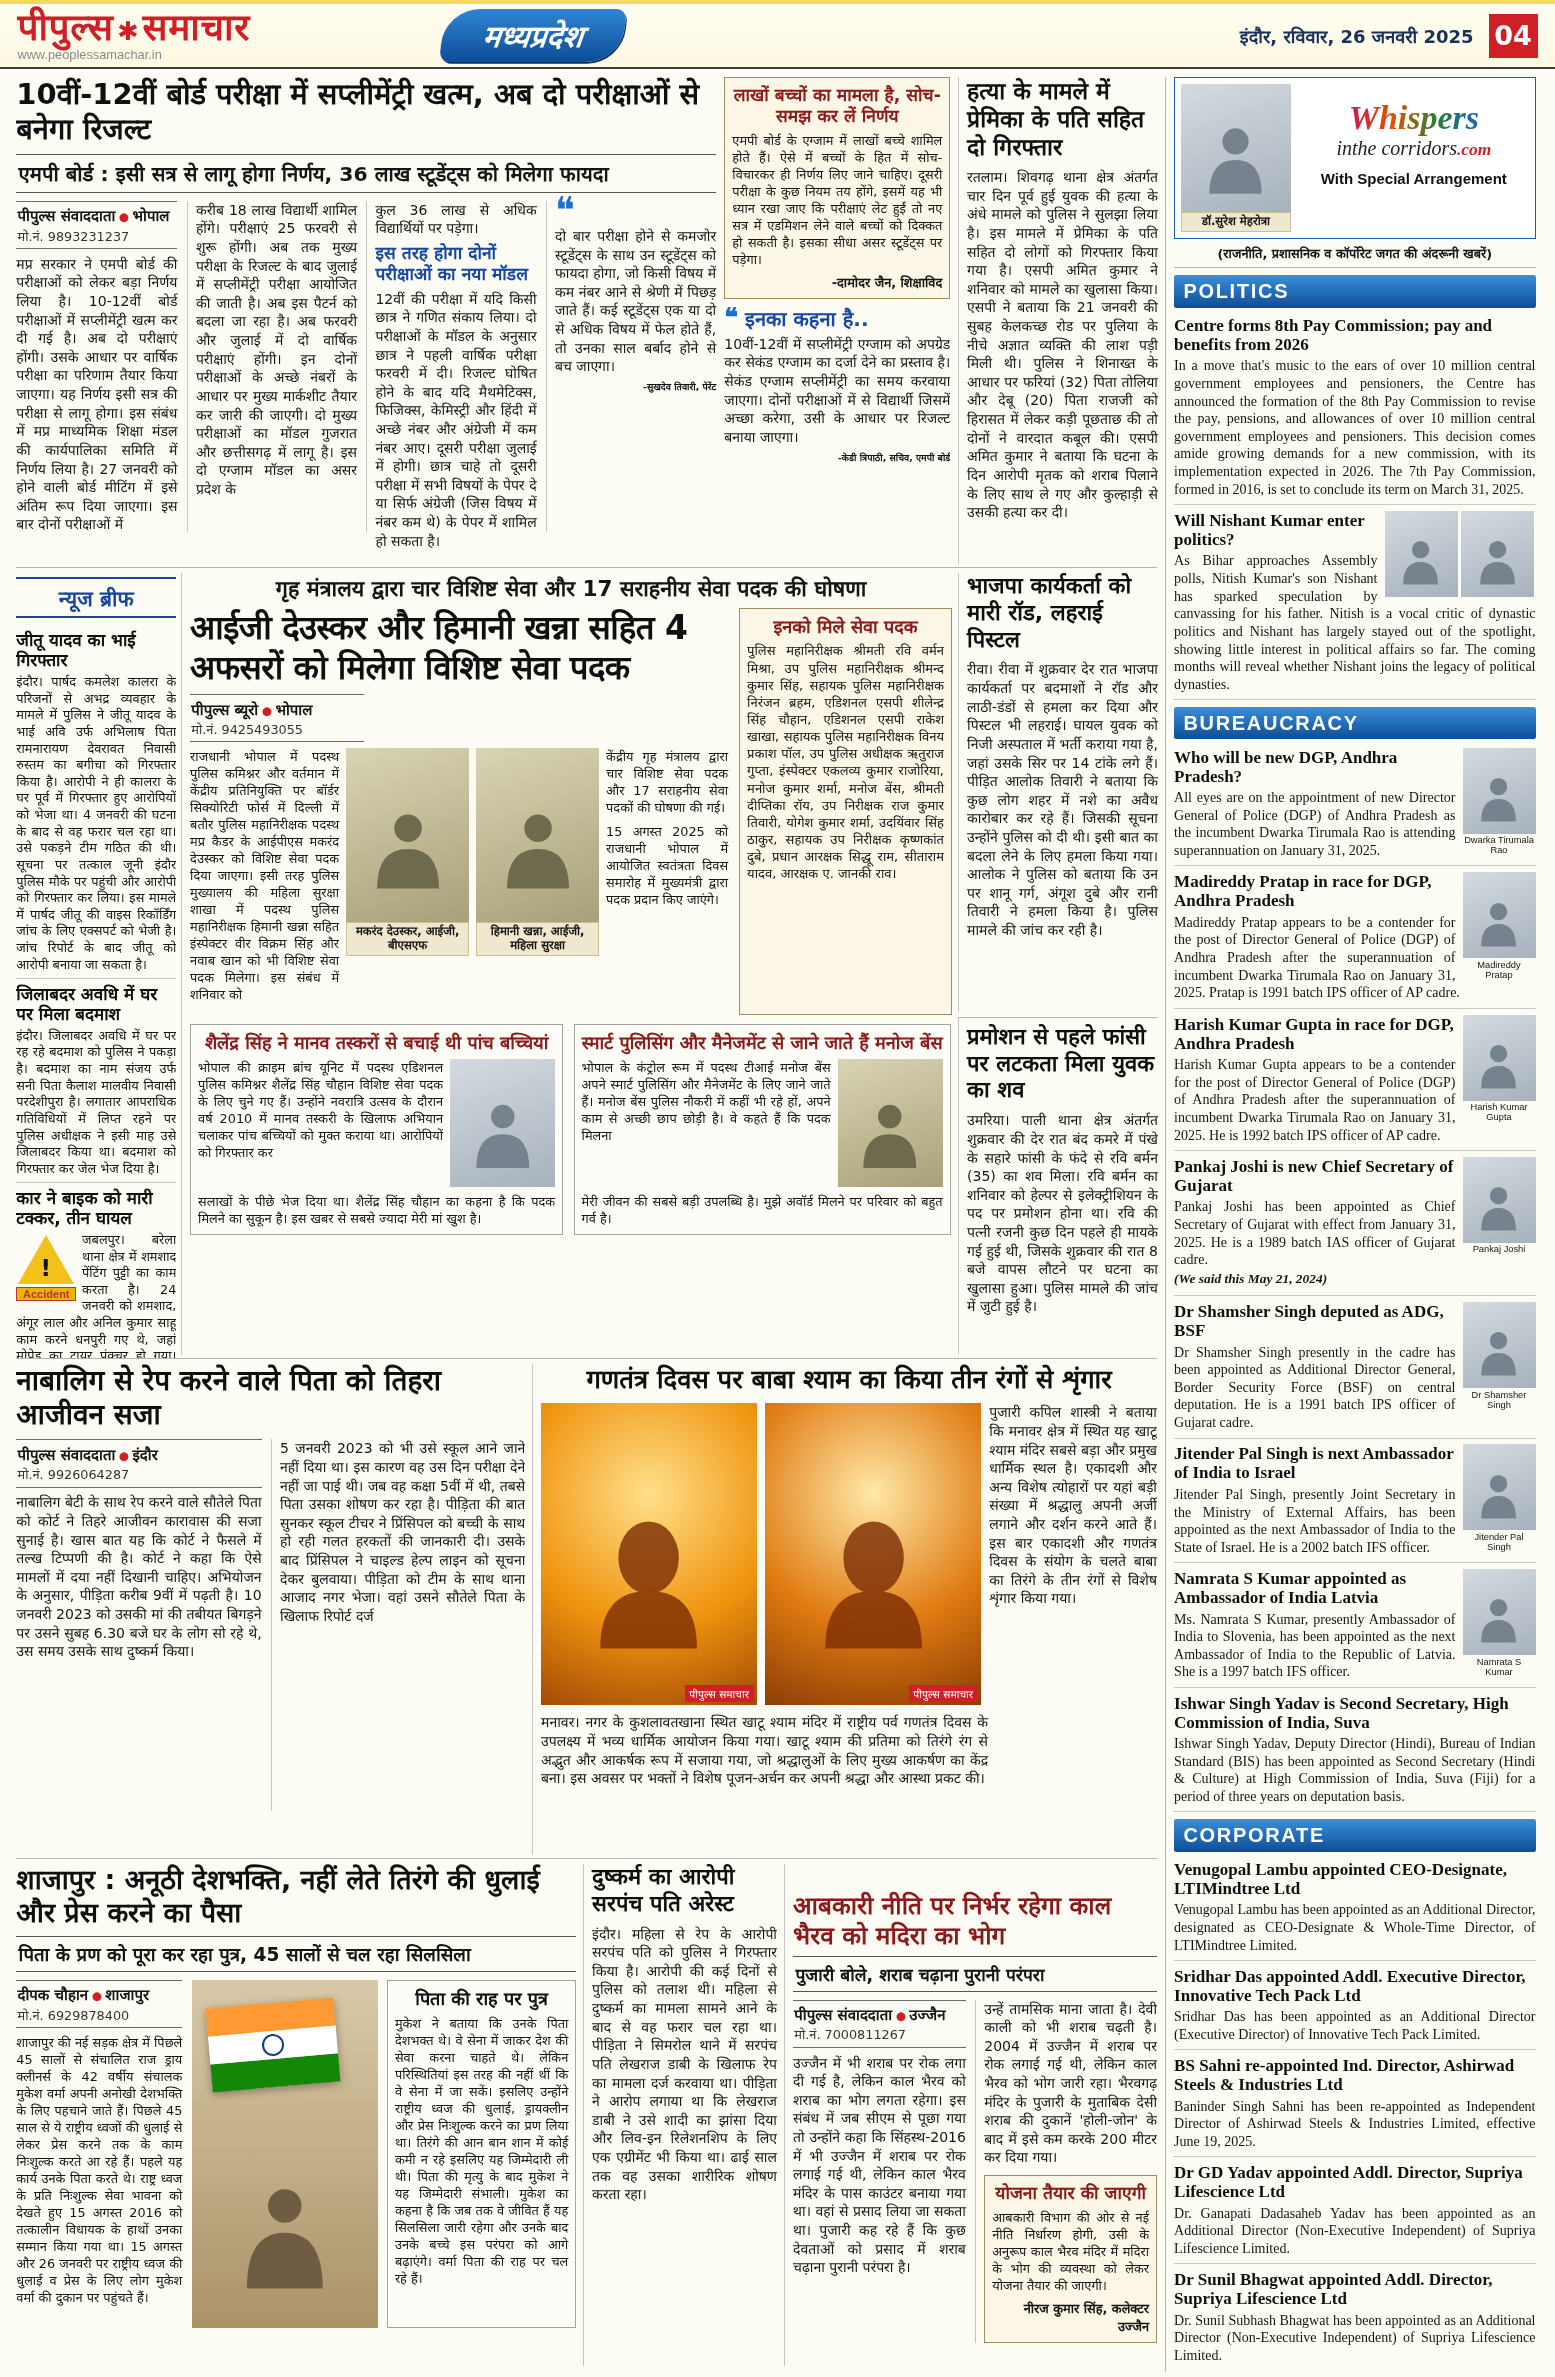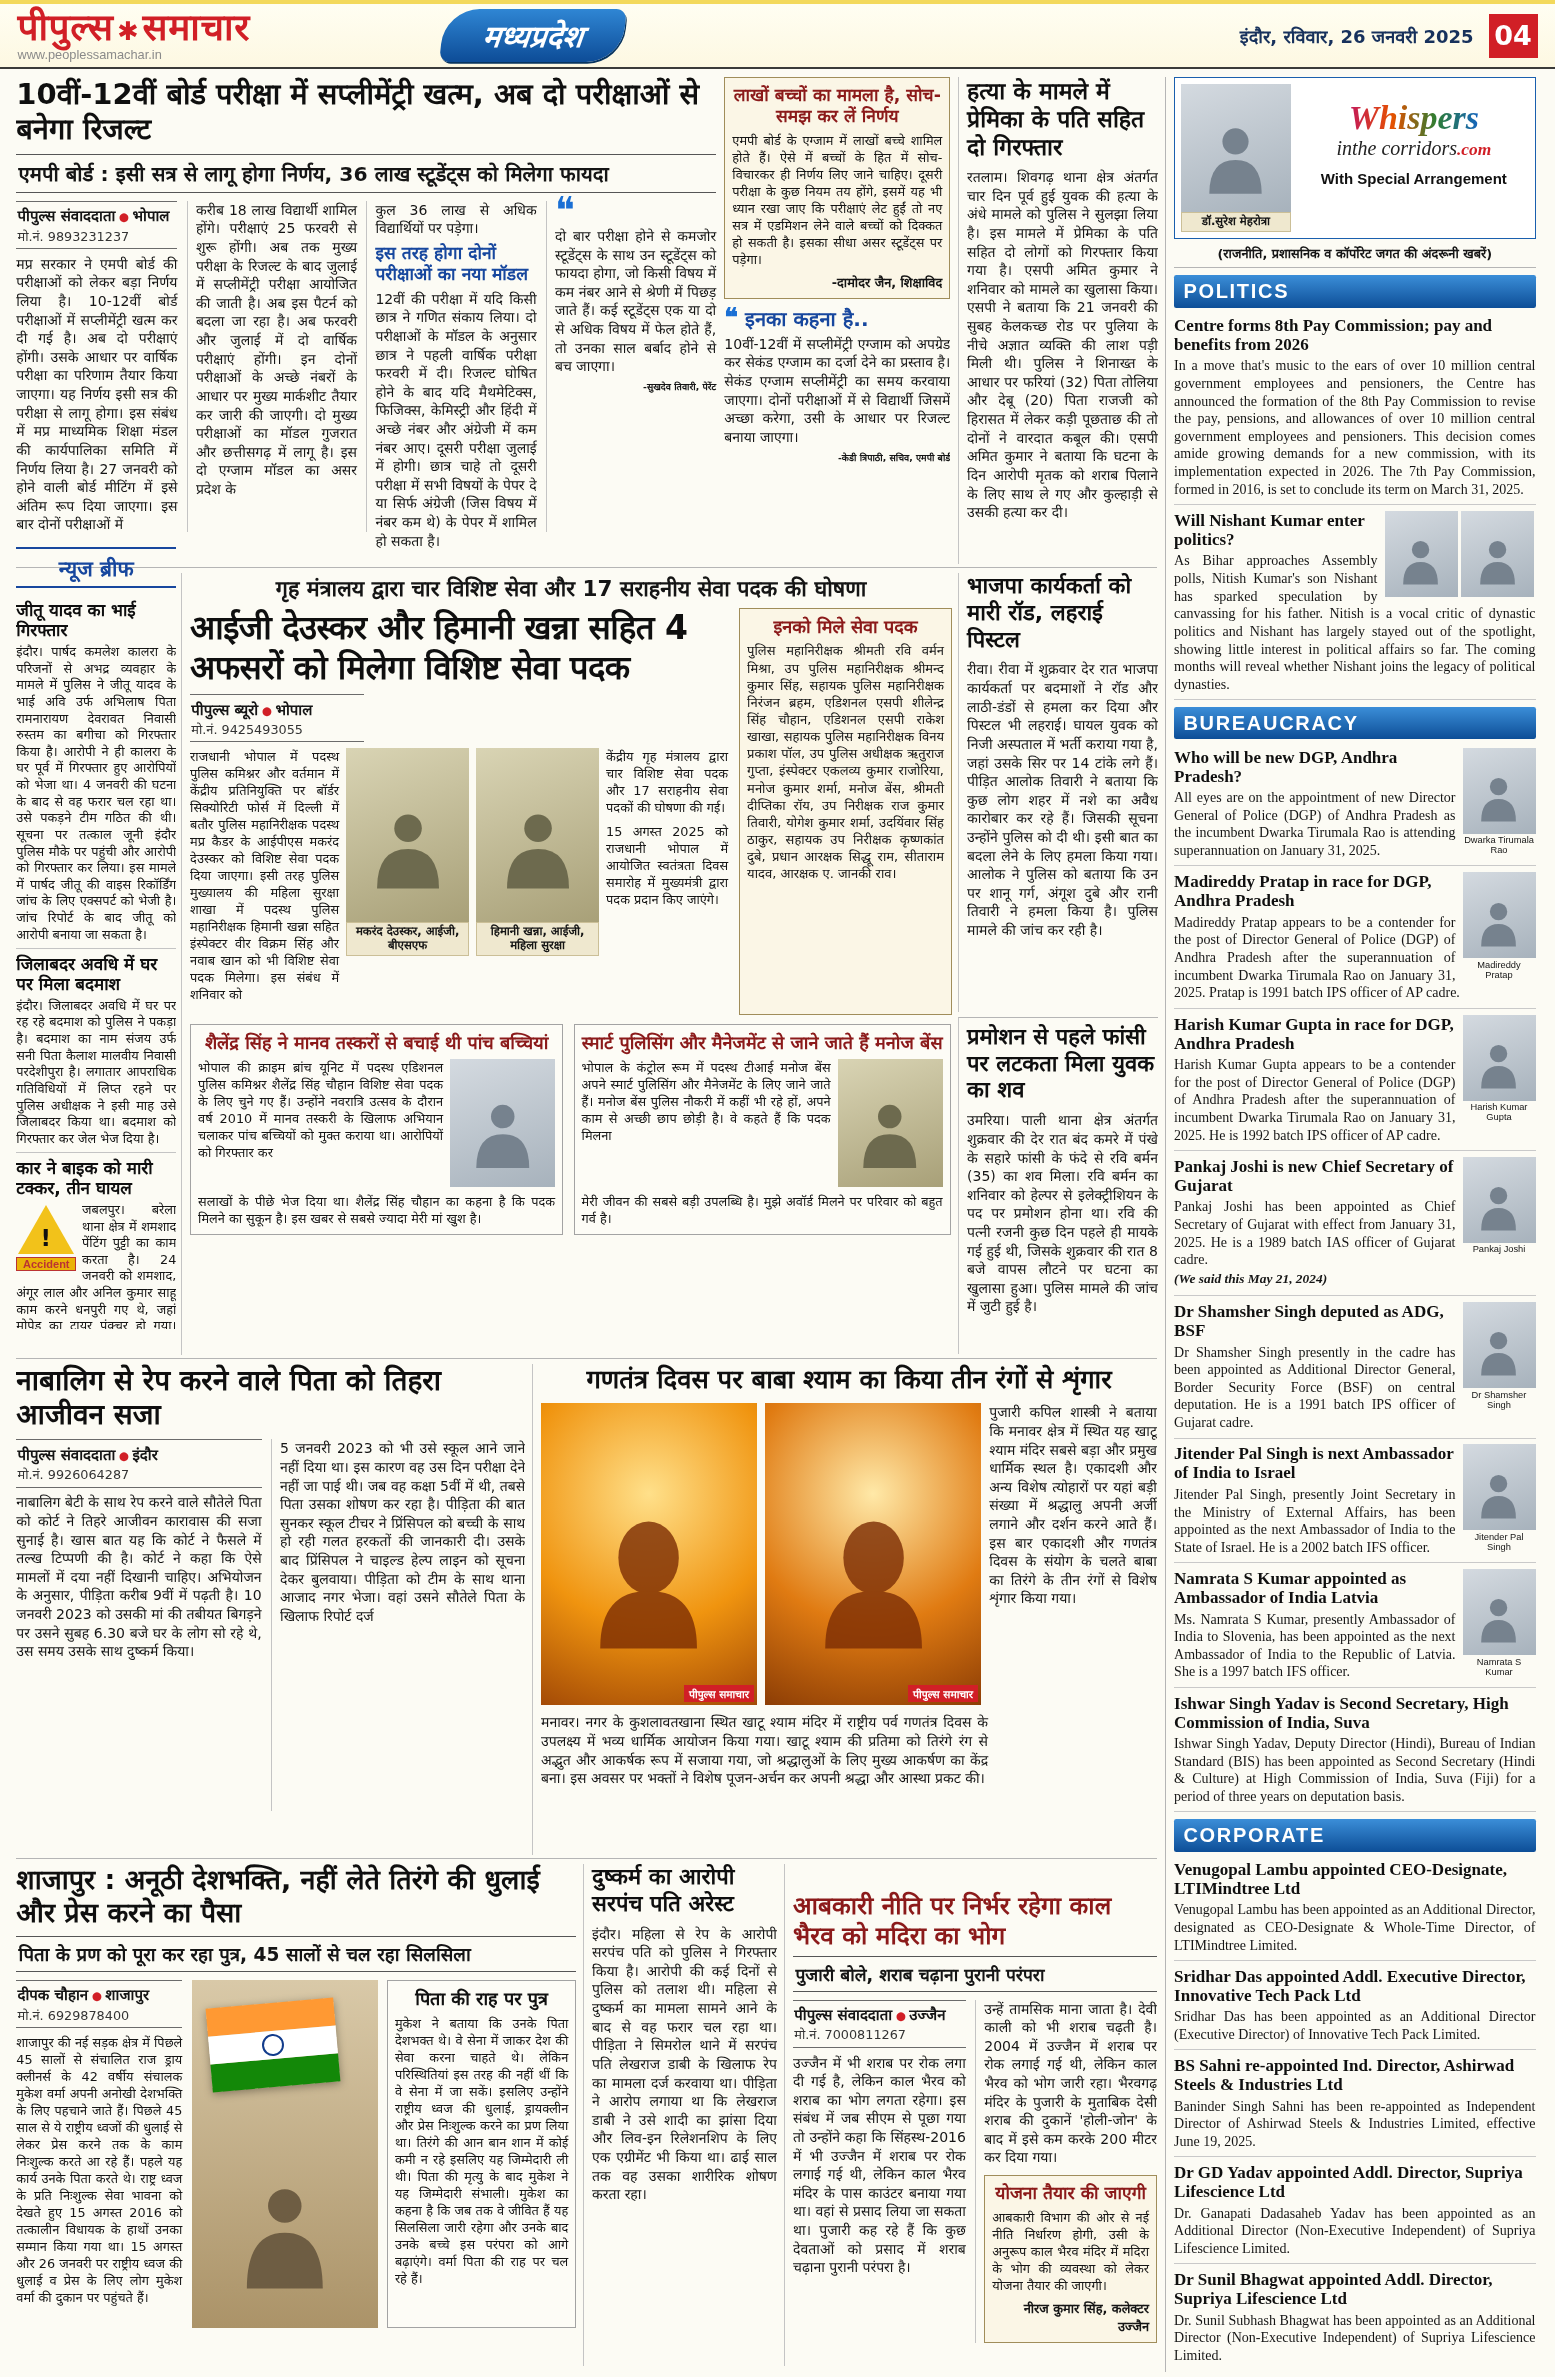--- a/index.html
+++ b/index.html
@@ -41,21 +41,21 @@
   .box h4 { text-align:center; font-size:17.4px; line-height:1.22; margin-bottom:4.6px; }
   .vcols { display:flex; gap:9.3px; }
   .vcols > div { flex:1; }
   .colrule { border-left:0.6px solid #c4c4c4; padding-left:8.1px; }
 
   
   .photo { background:linear-gradient(160deg,#d4dae0,#a7b2bc); position:relative; overflow:hidden; }
   .photo svg { position:absolute; bottom:0; left:15%; width:70%; height:88%; fill:#76828e; }
   .photo.khaki { background:linear-gradient(160deg,#d9d4b4,#a8a078); }
   .photo.khaki svg { fill:#6d6a4e; }
-  .photo.temple { background:radial-gradient(circle at 50% 30%, #ffe08a, #f0940f 55%, #a34a06);font-weight:bold; }
+  .photo.temple { background:radial-gradient(circle at 50% 30%, #ffe08a, #f0940f 55%, #a34a06); }
   .photo.temple svg { fill:#7c2d04; opacity:.8; }
   .caption { font-size:11.6px; font-weight:bold; background:#efe8cf; border:0.6px solid #cbbf97;
              text-align:center; padding:2.3px 1.2px; line-height:1.2; }
   .credit-chip { position:absolute; right:3.5px; bottom:3.5px; background:#d11f26; color:#fff;
                  font-size:10.5px; padding:1.2px 4.6px; }
 
   
   .rail { border-left:0.6px solid #b5b5b5; padding:0 3.5px 0 8.1px; }
   .whisper-box { border:1.2px solid #1a5fae; padding:5.8px; display:flex; gap:8.1px; background:#fff; }
   .wh-photo { width:110px; }
@@ -328,21 +328,21 @@
       <p>Dr. Ganapati Dadasaheb Yadav has been appointed as an Additional Director (Non-Executive Independent) of Supriya Lifescience Limited.</p>
     </div>
     <div class="rail-item" style="border-bottom:none;">
       <h3>Dr Sunil Bhagwat appointed Addl. Director, Supriya Lifescience Ltd</h3>
       <p>Dr. Sunil Subhash Bhagwat has been appointed as an Additional Director (Non-Executive Independent) of Supriya Lifescience Limited.</p>
     </div>
   </aside>
 
   <div class="hr-band" style="top:567px;"></div>
 
-  <section class="region" style="left:16.3px; top:547px; width:160px; height:782px;">
+  <section class="region" style="left:16.3px; top:577px; width:160px; height:782px;">
     <div class="briefs-hd">न्यूज ब्रीफ</div>
     <div class="brief">
       <h3 class="hl">जीतू यादव का भाई गिरफ्तार</h3>
       <p>इंदौर। पार्षद कमलेश कालरा के परिजनों से अभद्र व्यवहार के मामले में पुलिस ने जीतू यादव के भाई अवि उर्फ अभिलाष पिता रामनारायण देवरावत निवासी रुस्तम का बगीचा को गिरफ्तार किया है। आरोपी ने ही कालरा के घर पूर्व में गिरफ्तार हुए आरोपियों को भेजा था। 4 जनवरी की घटना के बाद से वह फरार चल रहा था। उसे पकड़ने टीम गठित की थी। सूचना पर तत्काल जूनी इंदौर पुलिस मौके पर पहुंची और आरोपी को गिरफ्तार कर लिया। इस मामले में पार्षद जीतू की वाइस रिकॉर्डिंग जांच के लिए एक्सपर्ट को भेजी है। जांच रिपोर्ट के बाद जीतू को आरोपी बनाया जा सकता है।</p>
     </div>
     <div class="brief">
       <h3 class="hl">जिलाबदर अवधि में घर पर मिला बदमाश</h3>
       <p>इंदौर। जिलाबदर अवधि में घर पर रह रहे बदमाश को पुलिस ने पकड़ा है। बदमाश का नाम संजय उर्फ सनी पिता कैलाश मालवीय निवासी परदेशीपुरा है। लगातार आपराधिक गतिविधियों में लिप्त रहने पर पुलिस अधीक्षक ने इसी माह उसे जिलाबदर किया था। बदमाश को गिरफ्तार कर जेल भेज दिया है।</p>
     </div>
     <div class="brief" style="border-bottom:none;">

